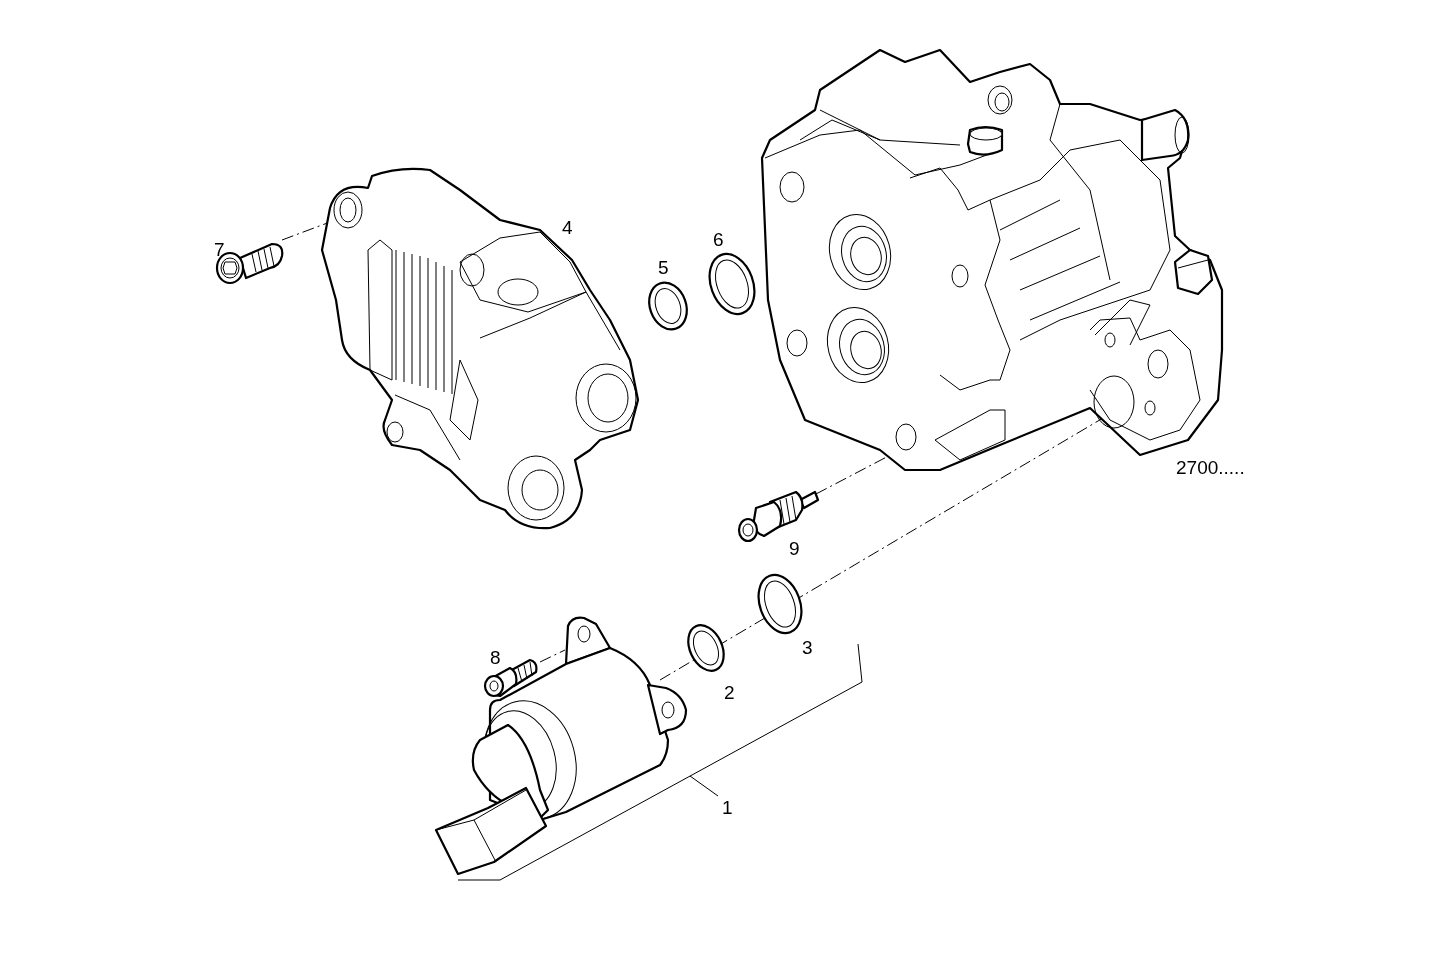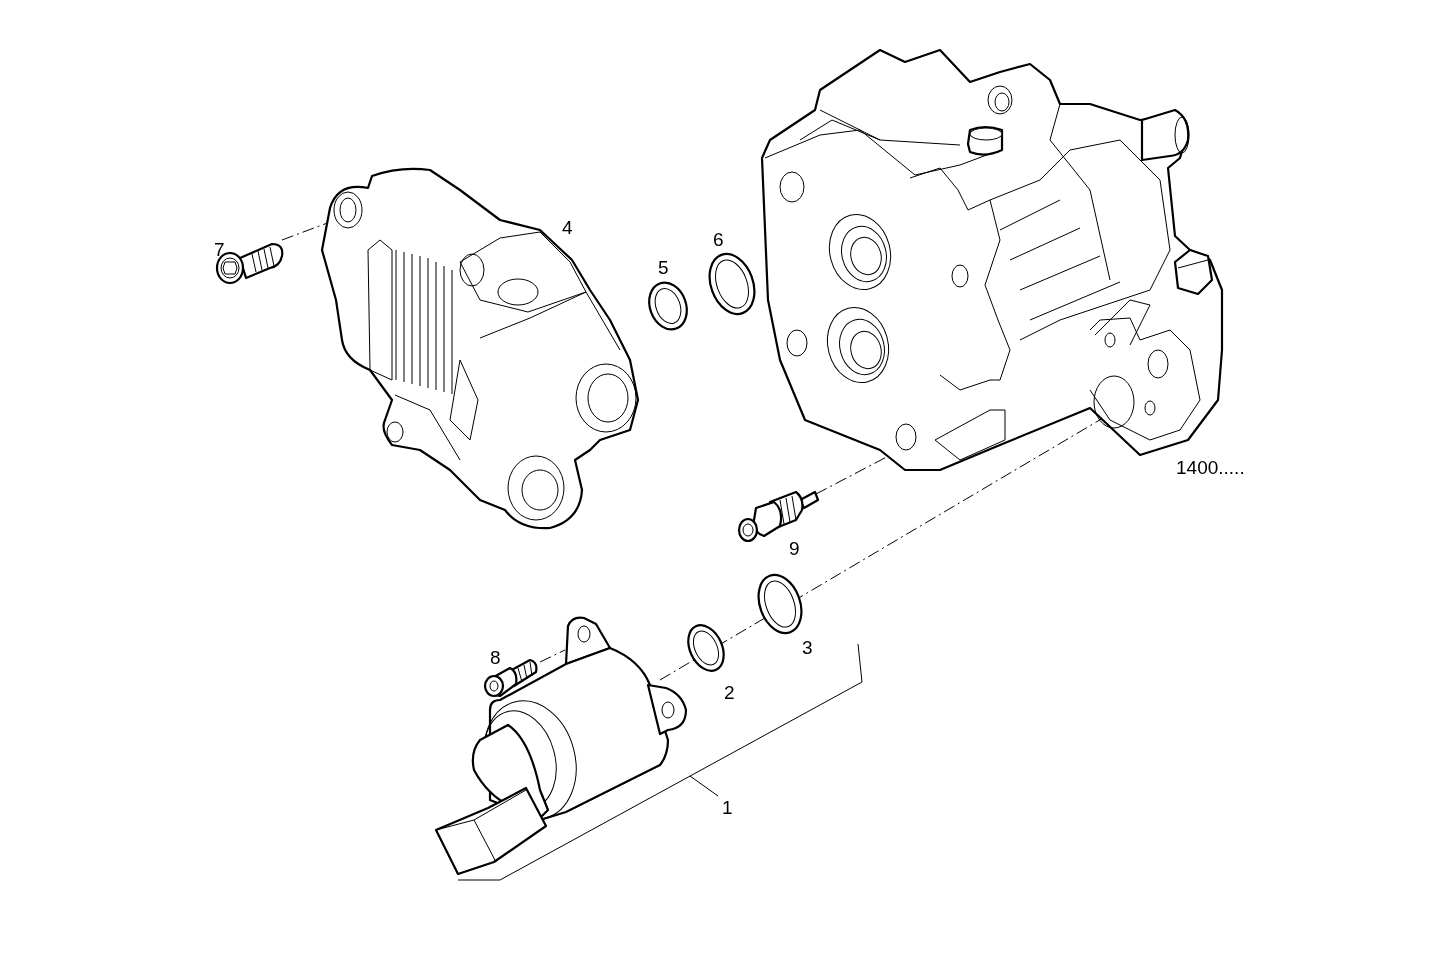--- a/index.html
+++ b/index.html
@@ -176,13 +176,13 @@
 <div class="label" style="left:722px; top:798px;">1</div>
 <div class="label" style="left:724px; top:683px;">2</div>
 <div class="label" style="left:802px; top:638px;">3</div>
 <div class="label" style="left:562px; top:218px;">4</div>
 <div class="label" style="left:658px; top:258px;">5</div>
 <div class="label" style="left:713px; top:230px;">6</div>
 <div class="label" style="left:214px; top:240px;">7</div>
 <div class="label" style="left:490px; top:648px;">8</div>
 <div class="label" style="left:789px; top:539px;">9</div>
 
-<div class="ref" style="left:1176px; top:458px;">1400.....</div>
+<div class="ref" style="left:1176px; top:458px;">2700.....</div>
 
 </body></html>

